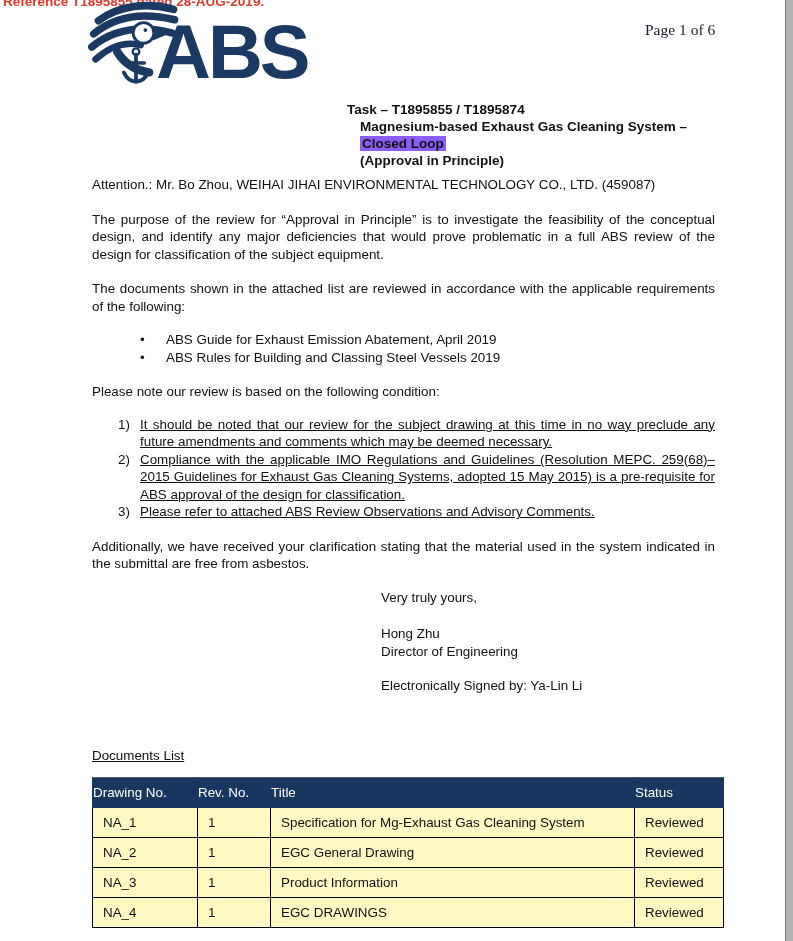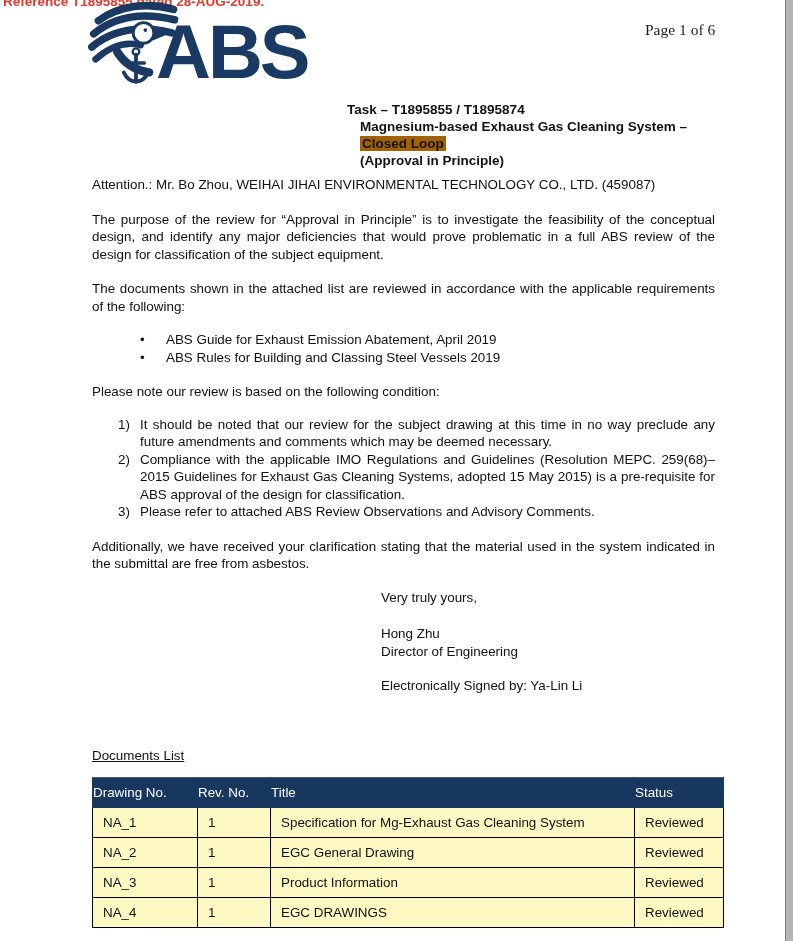--- a/index.html
+++ b/index.html
@@ -32,35 +32,35 @@
     font-size:15.5px; color:#1c1c2e;
   }
   
   .task-block {
     position:absolute; left:347px; top:91px;
     font-weight:bold; font-size:13.5px; line-height:17px;
     color:#111;
     margin-top:10px;
   }
   .task-block .indent { margin-left:13px; }
-  .hl { background:#a16207; padding:0 2px; }
+  .hl { background:#8b5cf6; padding:0 2px; }
   
   .content {
     position:absolute; left:92px; top:176px; width:623px;
     font-size:13.4px; line-height:17.5px;
   }
   .para { text-align:justify; margin-top:17px; }
   .line { white-space:nowrap; }
   .bullets { margin-top:16px; }
   .bullet-item { display:flex; }
   .bullet-item .marker { width:26px; margin-left:48px; flex:none; }
   .numbered { margin-top:15px; }
   .num-item { display:flex; }
   .num-item .num { width:22px; margin-left:26px; flex:none; }
-  .num-item .num-text { flex:1; text-align:justify; }
+  .num-item .num-text { flex:1; text-align:justify;text-decoration:underline; }
   .contact a { color:#1155cc; }
   .sig-block { margin-left:289px; }
   .closing { margin-top:16px; }
   .signer { margin-top:19px; }
   .esign { margin-top:17px; }
   .docs-heading {
     margin-top:52px;
     text-decoration:underline;
   }
   

